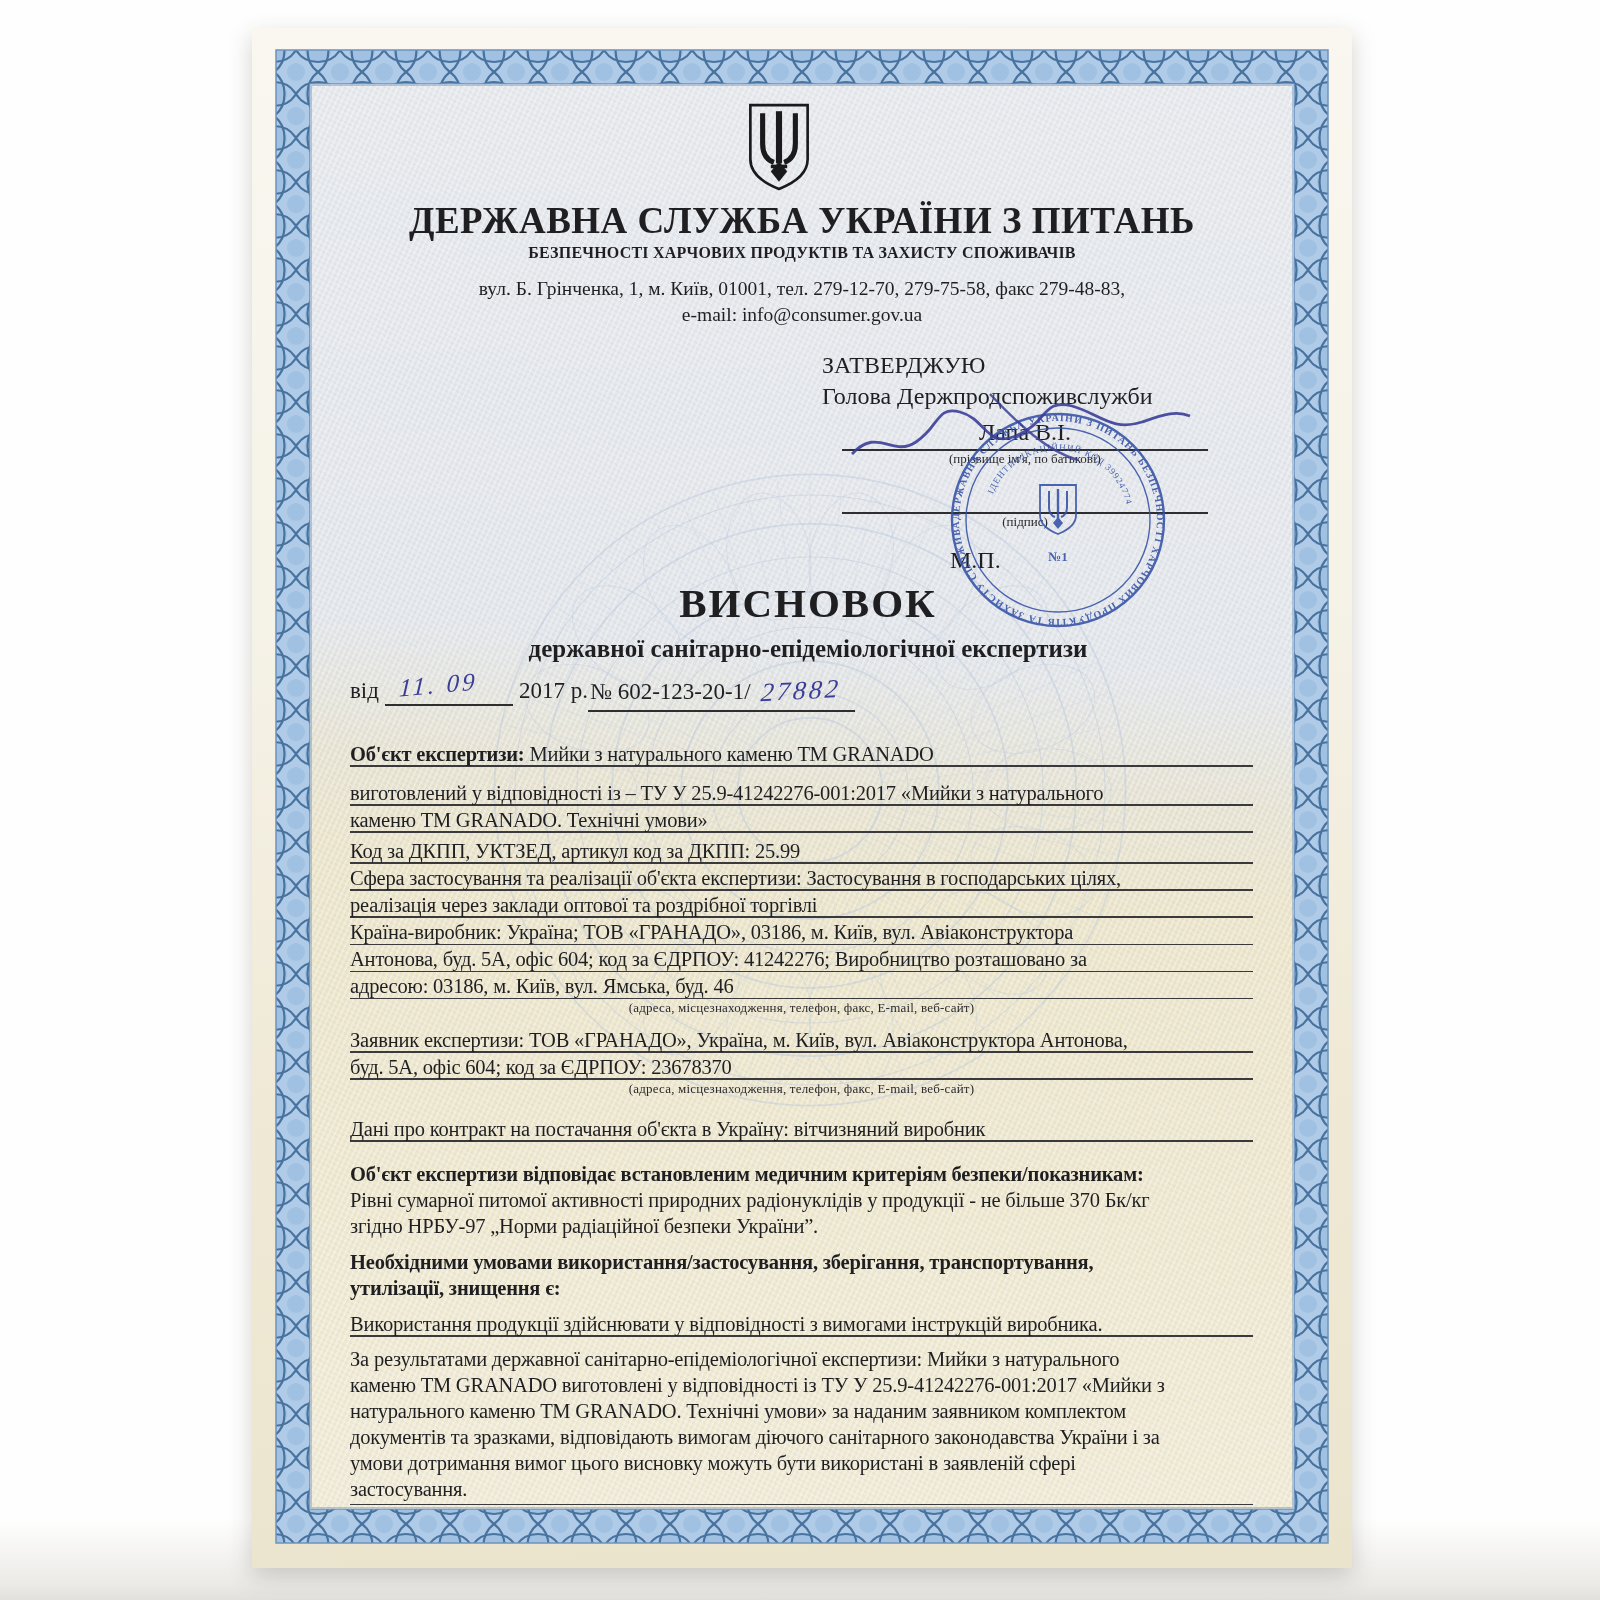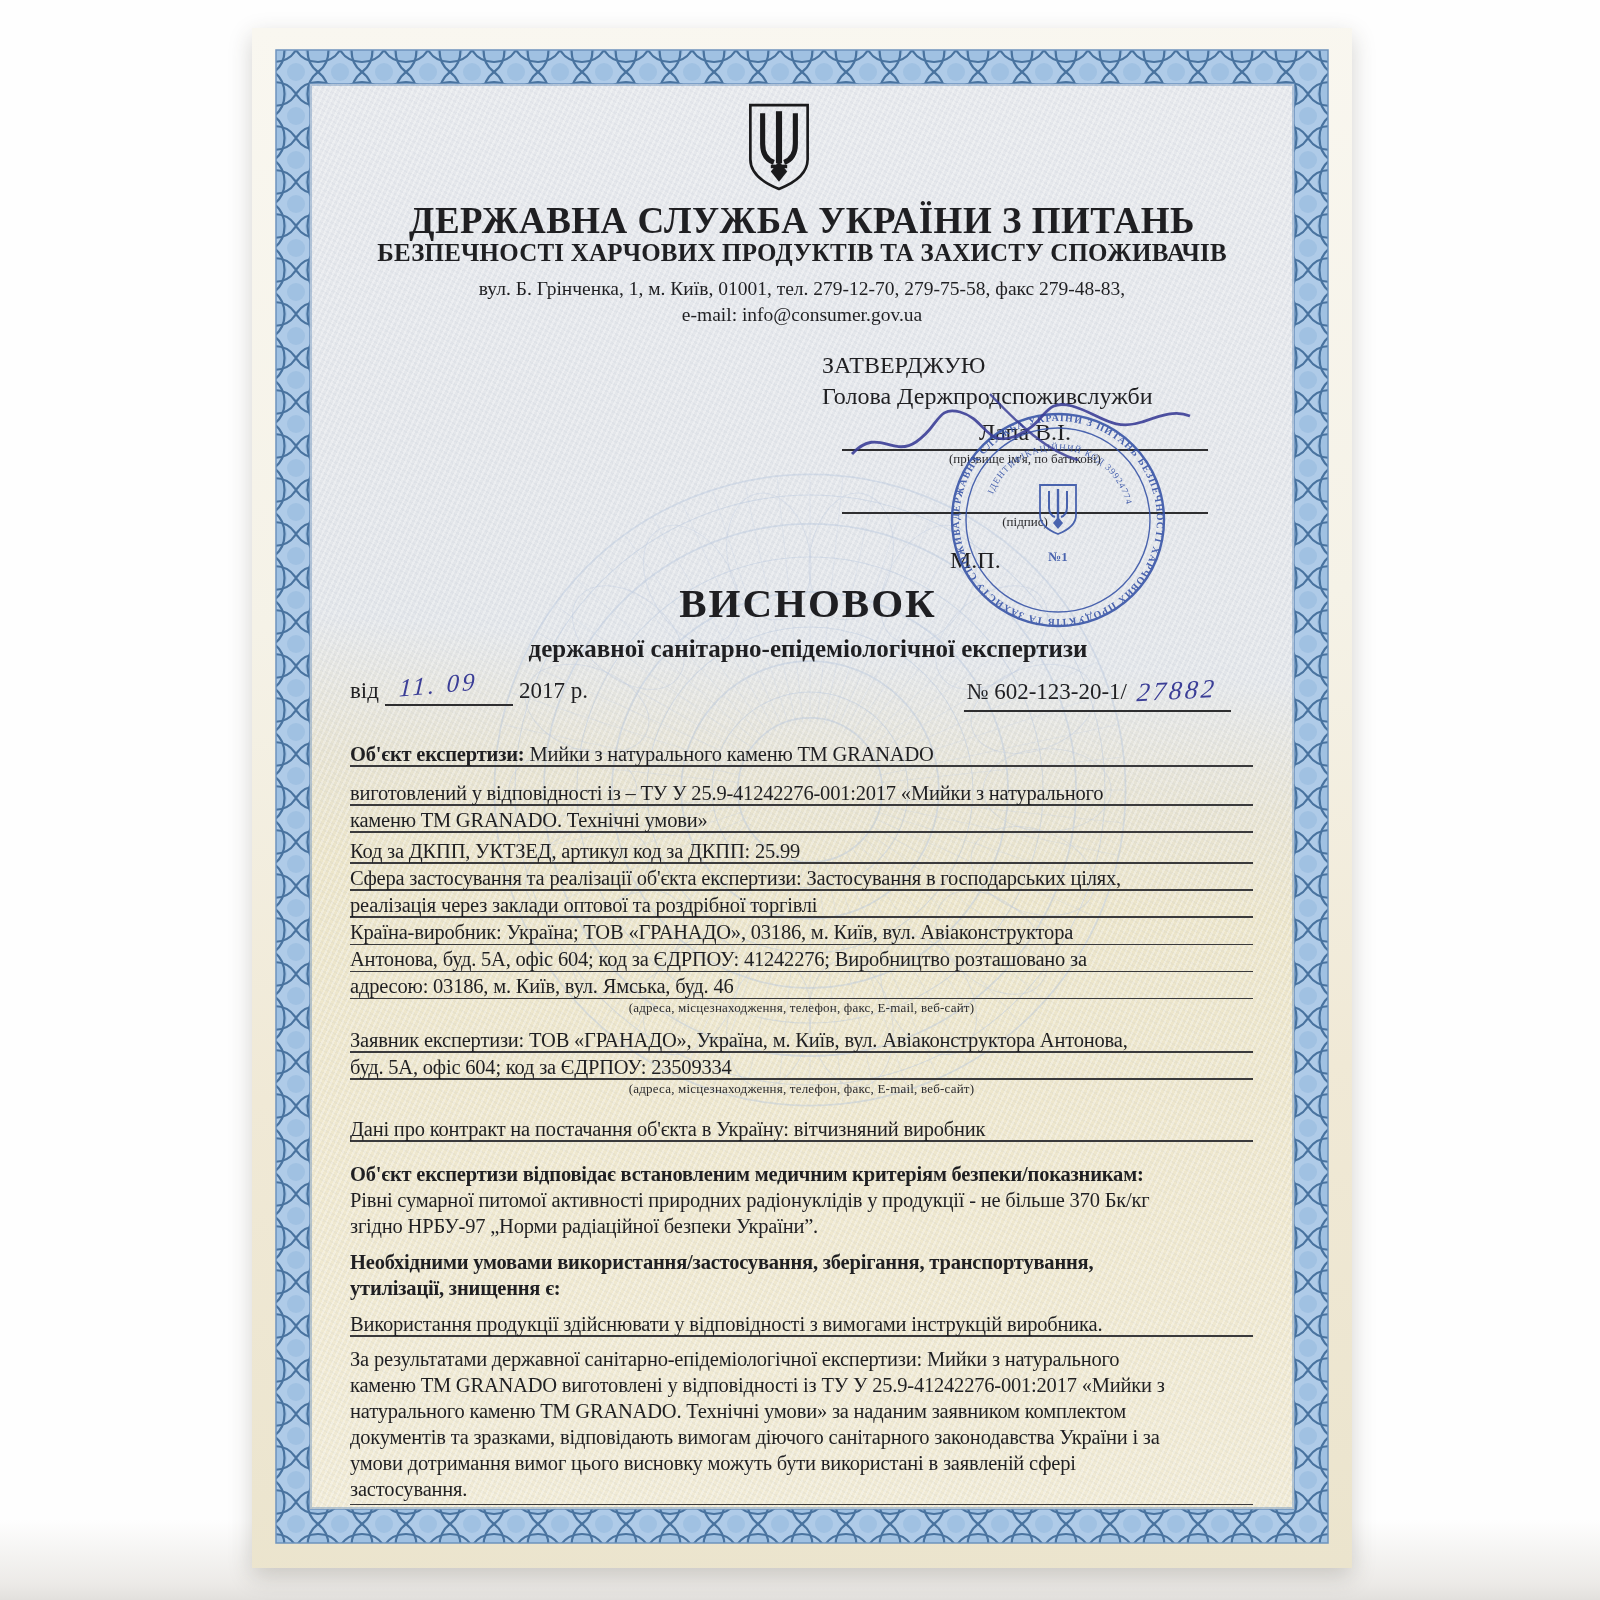--- a/index.html
+++ b/index.html
@@ -15,39 +15,39 @@
            repeating-linear-gradient(115deg, rgba(255,255,255,.30) 0 2px, rgba(255,255,255,0) 2px 5px),
            repeating-linear-gradient(28deg, rgba(150,162,185,.07) 0 2px, rgba(0,0,0,0) 2px 5px),
            linear-gradient(184deg,#e7e9ed 0%,#e3e6ea 40%,#e7e3d2 49%,#ece5ca 56%,#efe8cf 78%,#f1ebd6 100%);
          box-shadow:inset 0 0 0 2px rgba(109,147,189,.45);}
   .rosette{position:absolute;left:170px;top:376px;opacity:.75;}
 
   .emblem{position:absolute;left:436px;top:18px;}
 
   .hdr{position:absolute;left:0;top:120px;width:984px;text-align:center;}
   .org1{font-size:37px;font-weight:bold;letter-spacing:.5px;line-height:33px;}
-  .org2{font-size:25px;font-weight:bold;letter-spacing:.2px;line-height:32px;}
+  .org2{font-size:16px;font-weight:bold;letter-spacing:.2px;line-height:32px;}
   .addr{font-size:19.5px;line-height:26px;margin-top:7px;}
   .mail{font-size:19.5px;line-height:25px;}
 
   .approve{position:absolute;left:512px;top:266px;width:410px;font-size:24px;line-height:31px;}
   .ap-nameline{margin:5px 0 0 20px;width:366px;text-align:center;border-bottom:2px solid #2e2e30;
                padding-bottom:1px;}
   .ap-cap{margin-left:20px;width:366px;text-align:center;font-size:13px;line-height:15px;color:#2a2a2d;}
   .ap-sigline{margin:24px 0 0 20px;width:366px;height:22px;border-bottom:2px solid #2e2e30;}
   .ap-mp{margin:16px 0 0 128px;font-size:24px;}
 
   .signature-svg{position:absolute;left:530px;top:296px;}
   .stamp-svg{position:absolute;left:613px;top:301px;opacity:.88;}
 
   .title{position:absolute;left:0;top:500px;width:984px;text-align:center;transform:translateX(6px);}
   .t1{font-size:41px;font-weight:bold;letter-spacing:2px;line-height:38px;}
   .t2{font-size:25px;font-weight:bold;line-height:32px;margin-top:11px;}
 
-  .meta{position:absolute;left:40px;top:592px;width:903px;display:flex;justify-content:space-between;
+  .meta{position:absolute;left:40px;top:592px;width:903px;display:flex;
         font-size:23px;line-height:30px;}
   .m-left .blank{display:inline-block;width:128px;border-bottom:2px solid #2e2e30;position:relative;
         vertical-align:bottom;height:28px;margin:0 6px;}
   .m-right{border-bottom:2px solid #2e2e30;padding:0 14px 3px 2px;margin-right:22px;}
   .hw{font-style:italic;color:#3b3e97;letter-spacing:3px;font-size:25px;}
   .m-left .hw{position:absolute;left:14px;top:-6px;transform:rotate(-5deg) skewX(-8deg);white-space:nowrap;}
   .m-right .hw{display:inline-block;transform:rotate(-3deg) skewX(-8deg);margin-left:10px;font-size:26px;}
 
   .fields{position:absolute;left:40px;top:657px;width:903px;font-size:20.5px;letter-spacing:-.2px;}
   .fields div{white-space:nowrap;}
@@ -269,21 +269,21 @@
 
         <div class="ruled">
           <div>Країна-виробник:  Україна; ТОВ «ГРАНАДО», 03186, м. Київ, вул.  Авіаконструктора</div>
           <div>Антонова, буд. 5А, офіс 604; код за ЄДРПОУ: 41242276; Виробництво розташовано за</div>
           <div>адресою: 03186,  м. Київ, вул.  Ямська, буд. 46</div>
         </div>
         <div class="cap">(адреса, місцезнаходження, телефон, факс, E-mail, веб-сайт)</div>
 
         <div class="ruled mt12">
           <div>Заявник експертизи:  ТОВ «ГРАНАДО», Україна, м. Київ, вул.  Авіаконструктора Антонова,</div>
-          <div>буд. 5А, офіс 604; код за ЄДРПОУ: 23509334</div>
+          <div>буд. 5А, офіс 604; код за ЄДРПОУ: 23678370</div>
         </div>
         <div class="cap">(адреса, місцезнаходження, телефон, факс, E-mail, веб-сайт)</div>
 
         <div class="ruled mt14">Дані про контракт на постачання об'єкта в Україну: вітчизняний виробник</div>
 
         <div class="para bold mt18">Об'єкт експертизи відповідає встановленим медичним критеріям безпеки/показникам:</div>
         <div class="para">
           <div>Рівні сумарної питомої активності природних радіонуклідів у продукції - не більше 370 Бк/кг</div>
           <div>згідно НРБУ-97 „Норми радіаційної безпеки України”.</div>
         </div>

